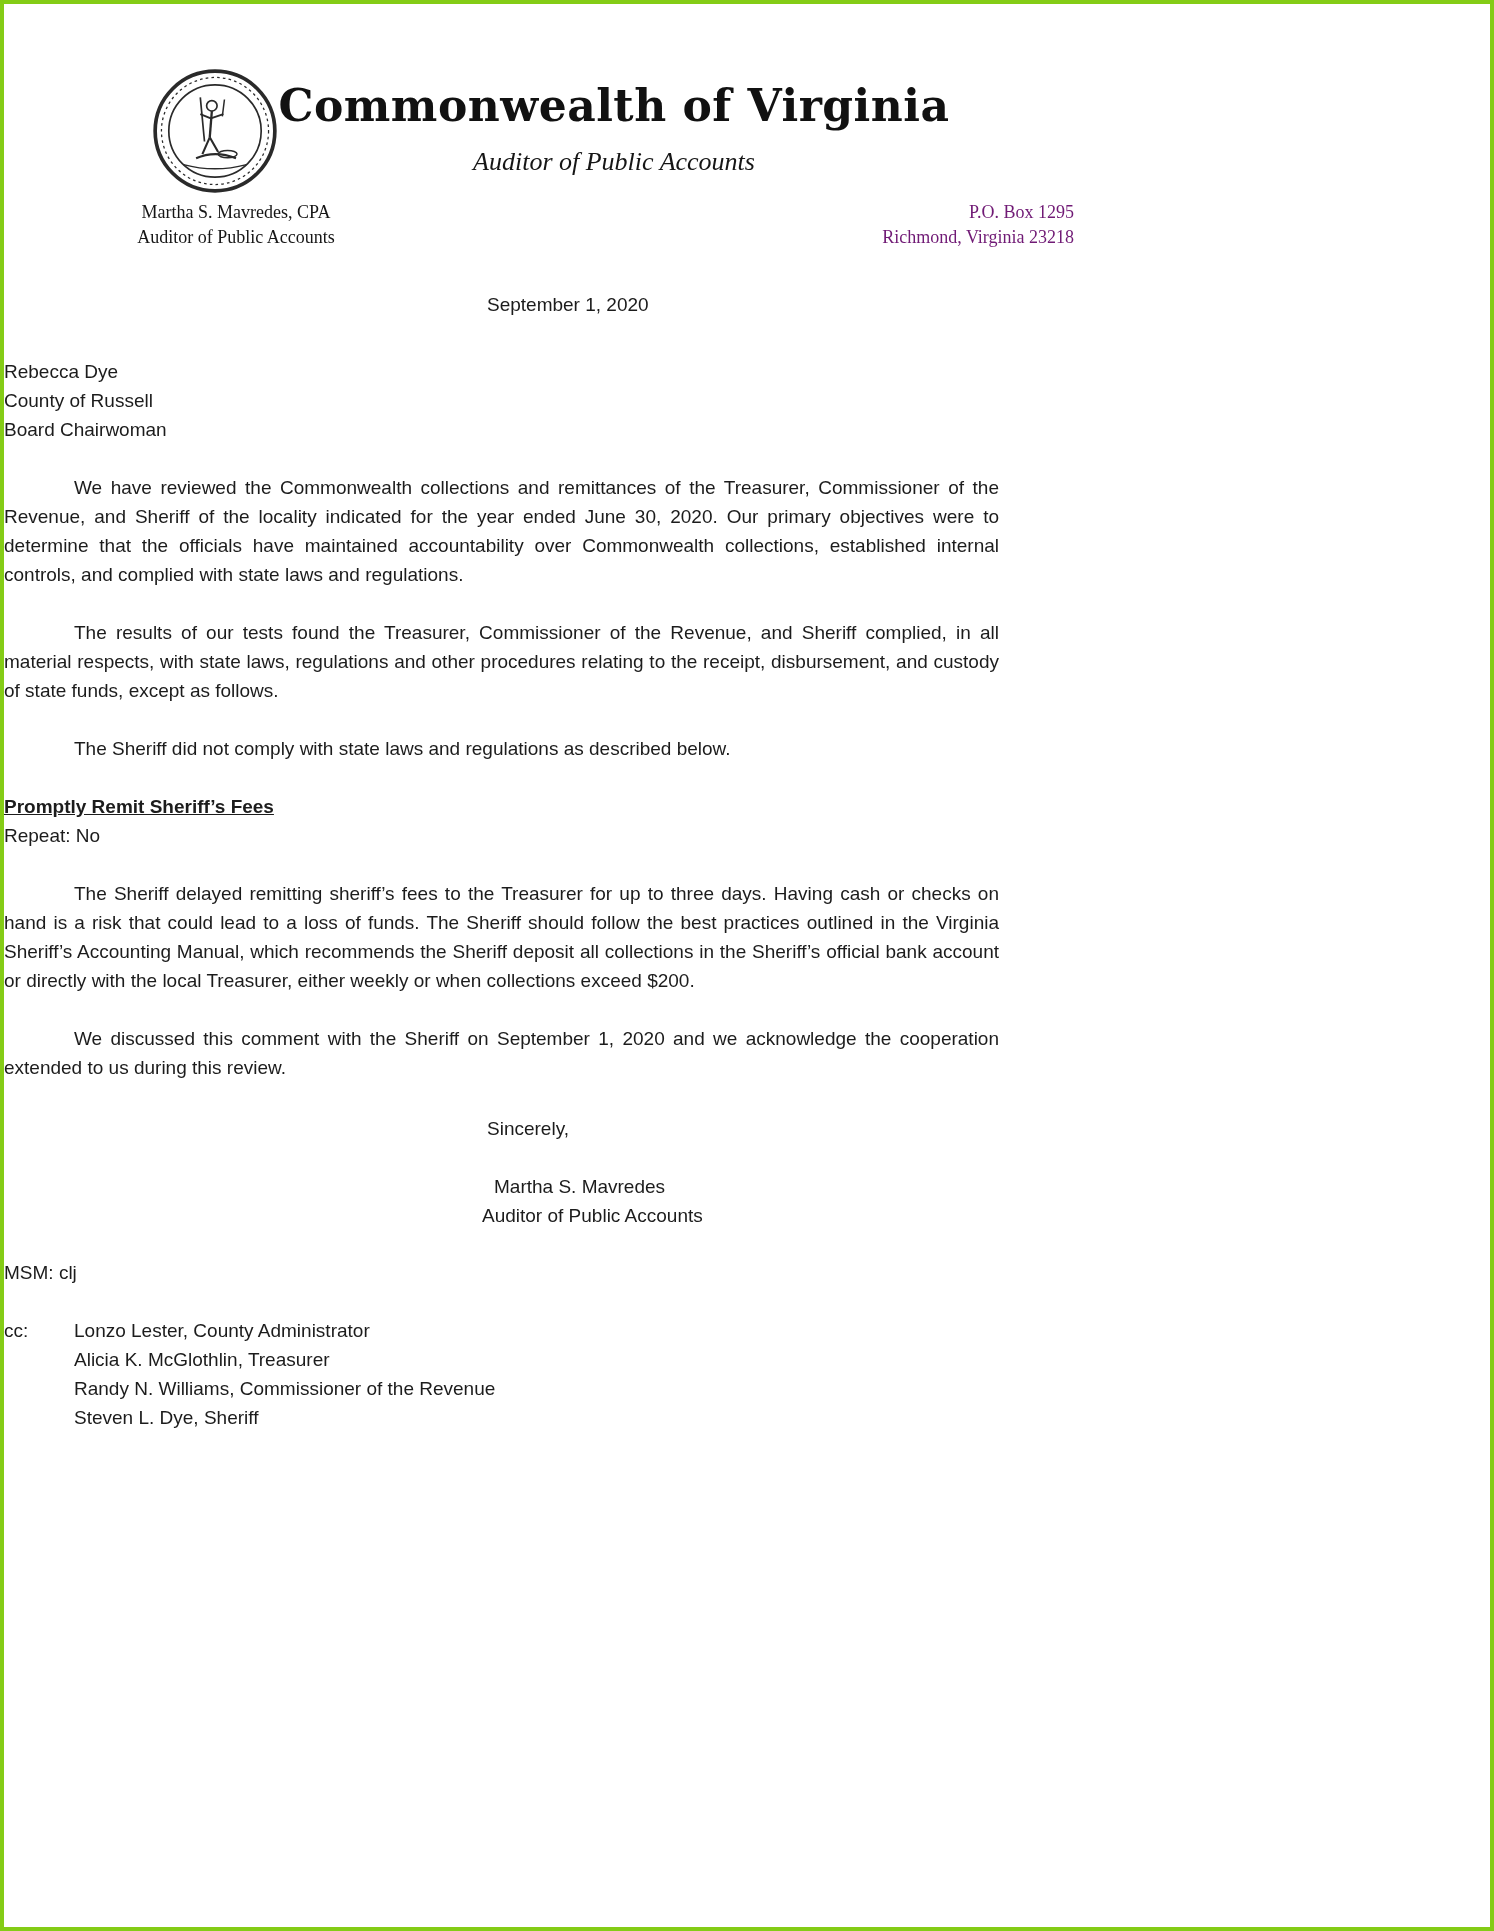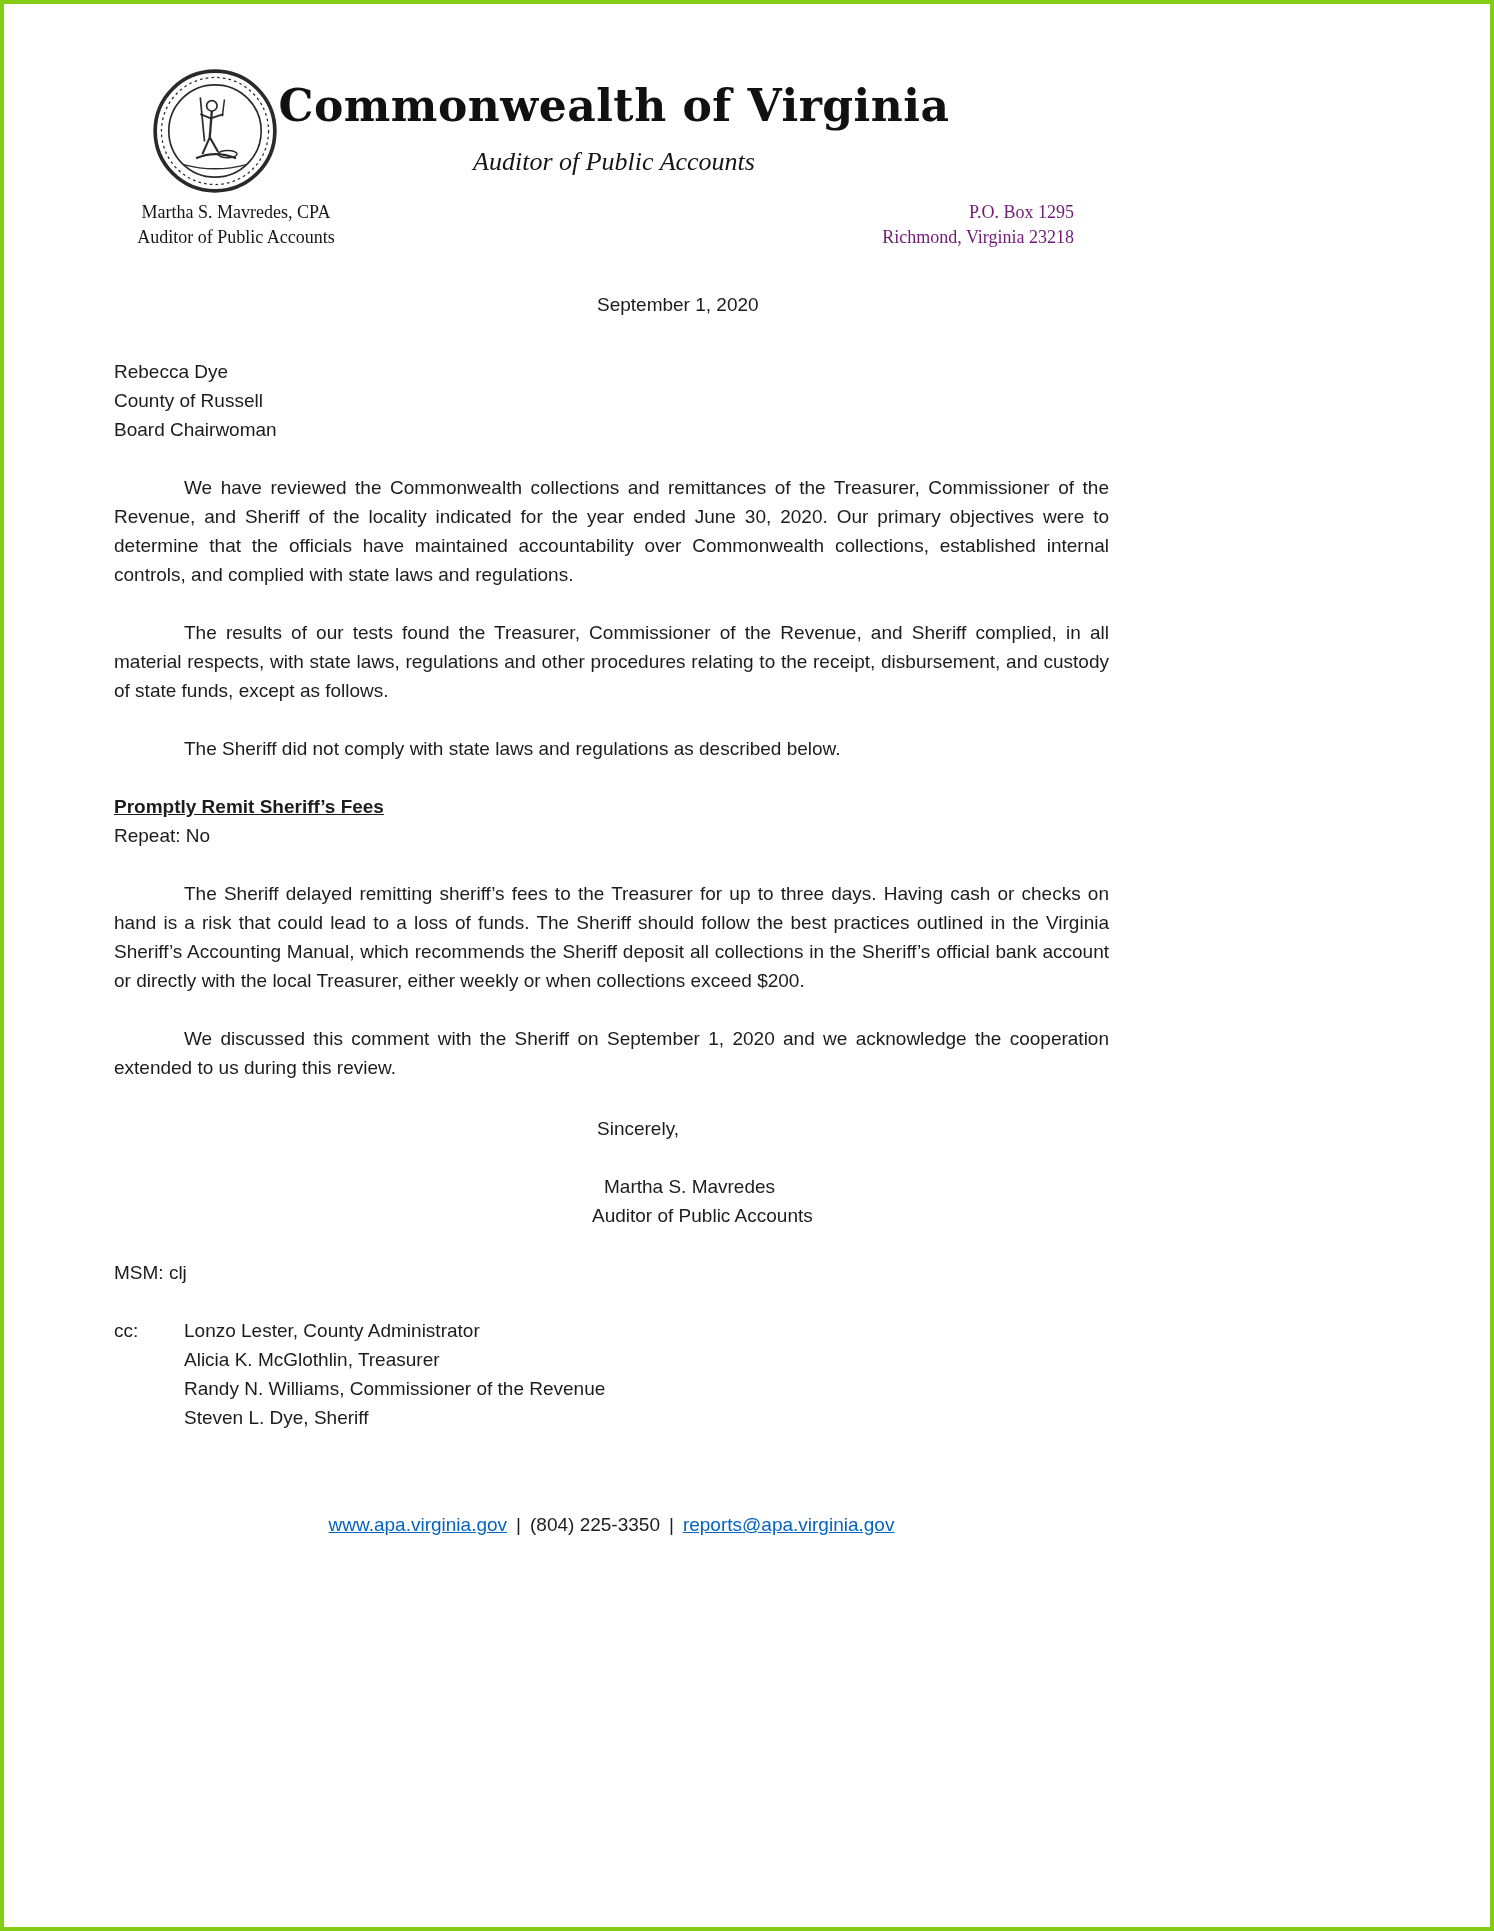--- a/index.html
+++ b/index.html
@@ -68,21 +68,20 @@
     width: 262px;
     text-align: right;
     font-family: "Liberation Serif", serif;
     font-size: 18px;
     line-height: 25px;
     color: #701a75;
   }
 
   
   .letter {
-    margin-left: 110px;
     width: 995px;
     line-height: 29px;
   }
   .date-line { margin-top: 28px; margin-left: 483px; }
   .recipient-block { margin-top: 38px; }
   .salutation { margin-top: 29px; }
   .para {
     margin: 29px 0 0 0;
     text-align: justify;
     text-indent: 70px;
@@ -183,18 +182,15 @@
     <div class="cc-row">
       <span class="cc-label">cc:</span>
       <div class="cc-list">
         <div>Lonzo Lester, County Administrator</div>
         <div>Alicia K. McGlothlin, Treasurer</div>
         <div>Randy N. Williams, Commissioner of the Revenue</div>
         <div>Steven L. Dye, Sheriff</div>
       </div>
     </div>
 
-    <div class="footer">
-      <a class="link">www.apa.virginia.gov</a><span class="sep">|</span><span>(804) 225-3350</span><span class="sep">|</span><a class="link">reports@apa.virginia.gov</a>
-    </div>
   </div>
 
 </div>
 
 </body></html>

